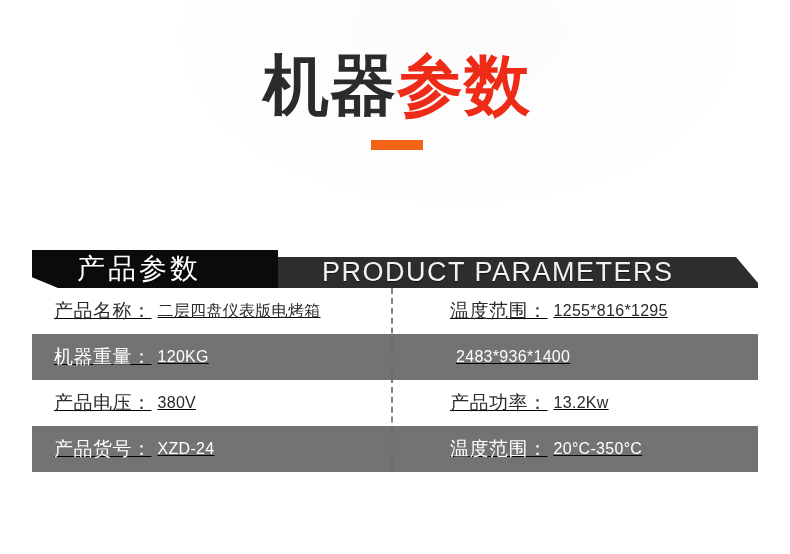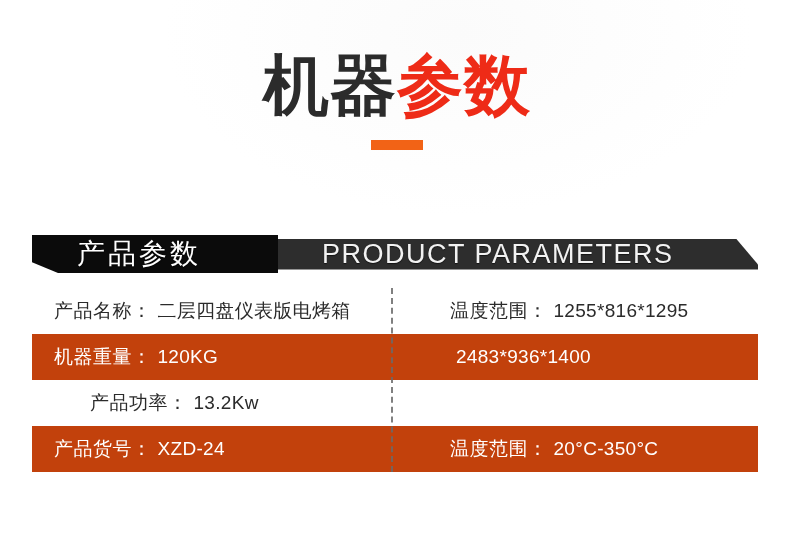--- a/index.html
+++ b/index.html
@@ -55,21 +55,21 @@
     position: absolute;
     left: 32px;
     top: 220px;
     width: 726px;
   }
 
   .header-bar {
     position: relative;
     height: 68px;
     display: flex;
-    align-items: center;
+    align-items: flex-end;
   }
   .header-cn {
     width: 246px;
     background: #0b0b0b;
     display: flex;
     align-items: center;
     
     clip-path: polygon(0 0, 100% 0, 100% 100%, 26px 100%, 0 72%);
   }
   .header-cn-label {
@@ -92,49 +92,50 @@
     font-size: 27px;
     letter-spacing: 1.5px;
     padding-left: 44px;
     text-shadow: 0 1px 1px rgba(0,0,0,0.55);
   }
 
   
   .spec-table {
     position: relative;
     margin-top: 0px;
+    text-decoration: underline;
   }
   .spec-row {
     display: flex;
     height: 46px;
     align-items: stretch;
   }
   .spec-row.light {
     background: #ffffff;
     color: #2b2b2b;
   }
   .spec-row.dark {
-    background: #c2410c;
+    background: #737373;
     color: #ffffff;
   }
   .spec-cell {
     display: flex;
     align-items: center;
     box-sizing: border-box;
   }
   .spec-cell.left  { width: 360px; padding-left: 22px; }
   .spec-cell.right { flex: 1;      padding-left: 58px; }
 
   .spec-label {
     font-size: 19px;
     letter-spacing: 0.5px;
     white-space: nowrap;
   }
   .spec-value {
-    font-size: 19px;
+    font-size: 16px;
     letter-spacing: 0.3px;
     white-space: nowrap;
     margin-left: 6px;
   }
 
   
   .divider {
     position: absolute;
     left: 359px;
     top: 0;
@@ -183,20 +184,24 @@
       <div class="spec-cell left">
         <span class="spec-label">机器重量：</span>
         <span class="spec-value">120KG</span>
       </div>
       <div class="spec-cell right">
         <span class="spec-value">2483*936*1400</span>
       </div>
     </div>
 
     <div class="spec-row light">
+      <div class="spec-cell left">
+        <span class="spec-label">产品电压：</span>
+        <span class="spec-value">380V</span>
+      </div>
       <div class="spec-cell right">
         <span class="spec-label">产品功率：</span>
         <span class="spec-value">13.2Kw</span>
       </div>
     </div>
 
     <div class="spec-row dark">
       <div class="spec-cell left">
         <span class="spec-label">产品货号：</span>
         <span class="spec-value">XZD-24</span>

